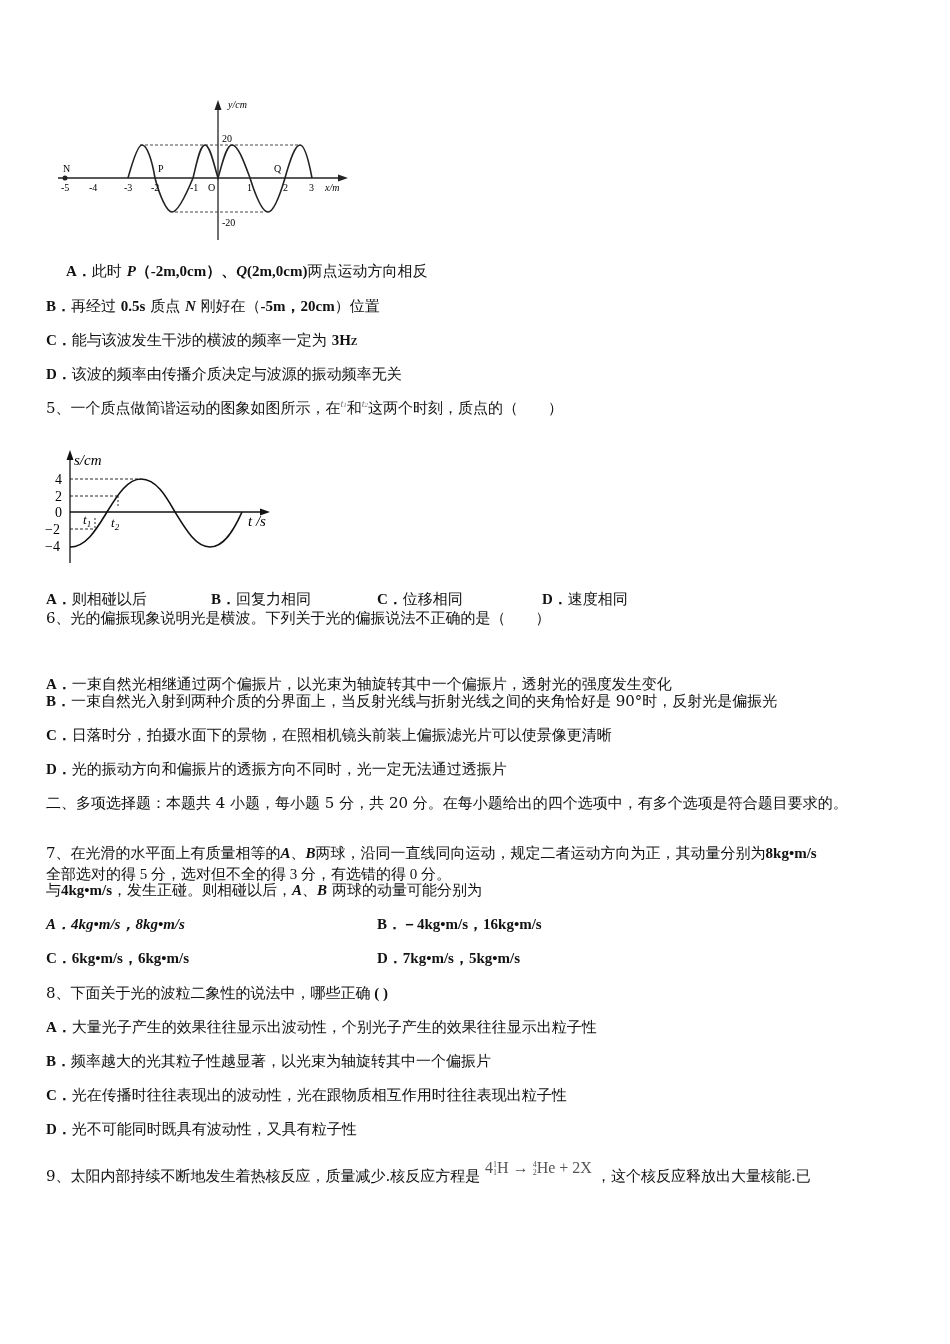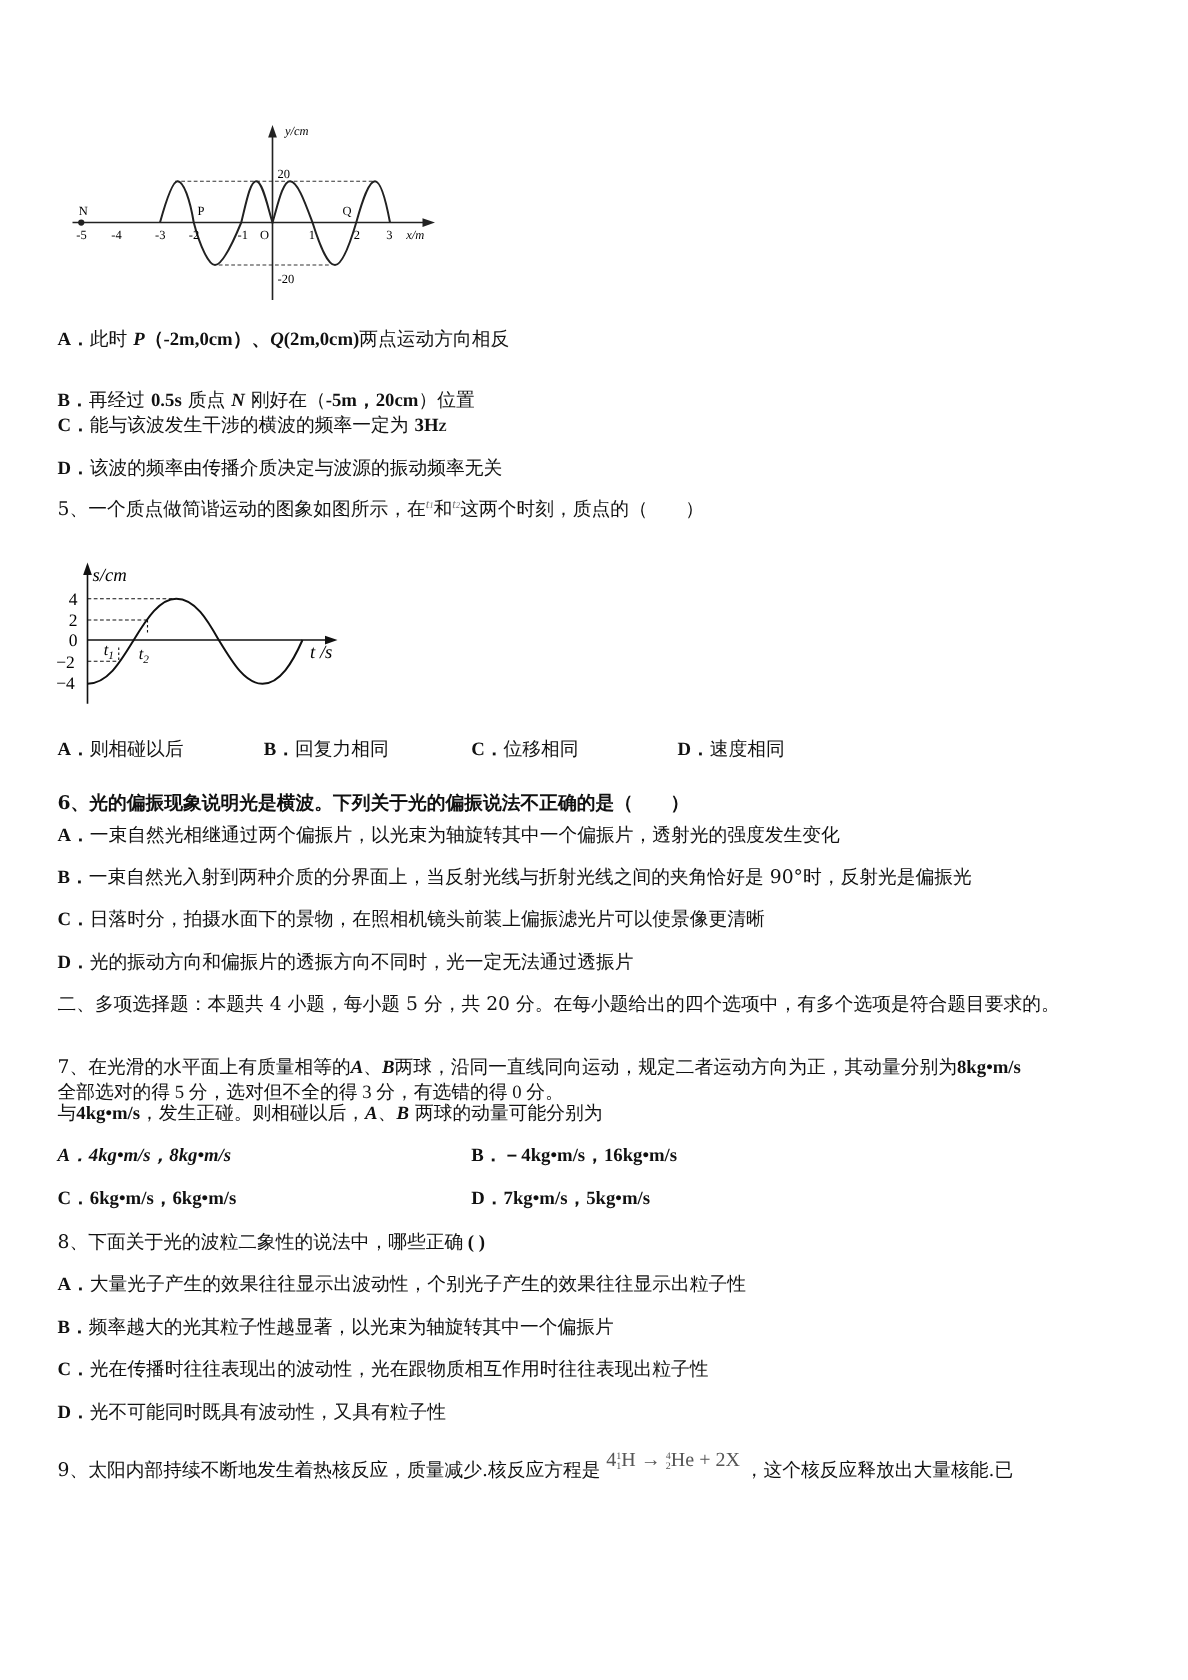--- a/index.html
+++ b/index.html
@@ -41,24 +41,24 @@
   <text x="190" y="191" font-size="10">-1</text>
   <text x="208" y="191" font-size="10">O</text>
   <text x="247" y="191" font-size="10">1</text>
   <text x="283" y="191" font-size="10">2</text>
   <text x="309" y="191" font-size="10">3</text>
   <text x="63" y="172" font-size="10">N</text>
   <text x="158" y="172" font-size="10">P</text>
   <text x="274" y="172" font-size="10">Q</text>
 </svg>
 
-<div class="line" style="top:261px;">
+<div class="line" style="top:261px;margin-left:20px;">
   <span class="opt-label">A．</span><span>此时 </span><span class="i">P</span><span class="b">（-2m,0cm）、</span><span class="i">Q</span><span class="b">(2m,0cm)</span><span>两点运动方向相反</span>
 </div>
-<div class="line" style="top:310px;">
+<div class="line" style="top:296px;">
   <span class="opt-label">B．</span><span>再经过 </span><span class="b">0.5s</span><span> 质点 </span><span class="i">N</span><span> 刚好在（</span><span class="b">-5m，20cm</span><span>）位置</span>
 </div>
 <div class="line" style="top:330px;">
   <span class="opt-label">C．</span><span>能与该波发生干涉的横波的频率一定为 </span><span class="b">3H</span><span class="b" style="font-size:10px;">Z</span>
 </div>
 <div class="line" style="top:364px;">
   <span class="opt-label">D．</span><span>该波的频率由传播介质决定与波源的振动频率无关</span>
 </div>
 
 <div class="line" style="top:394px;">
@@ -89,22 +89,22 @@
   <text x="111" y="527" font-size="13" font-style="italic">t<tspan font-size="9" dy="3">2</tspan></text>
 </svg>
 
 <div class="line" style="top:589px;">
   <span style="position:absolute;left:0;"><span class="opt-label">A．</span><span>则相碰以后</span></span>
   <span style="position:absolute;left:165px;"><span class="opt-label">B．</span><span>回复力相同</span></span>
   <span style="position:absolute;left:331px;"><span class="opt-label">C．</span><span>位移相同</span></span>
   <span style="position:absolute;left:496px;"><span class="opt-label">D．</span><span>速度相同</span></span>
 </div>
 
-<div class="line" style="top:632px;font-weight:bold;">6、光的偏振现象说明光是横波。下列关于光的偏振说法不正确的是（　　）</div>
-<div class="line" style="top:658px;"><span class="opt-label">A．</span><span>一束自然光相继通过两个偏振片，以光束为轴旋转其中一个偏振片，透射光的强度发生变化</span></div>
+<div class="line" style="top:608px;">6、光的偏振现象说明光是横波。下列关于光的偏振说法不正确的是（　　）</div>
+<div class="line" style="top:674px;"><span class="opt-label">A．</span><span>一束自然光相继通过两个偏振片，以光束为轴旋转其中一个偏振片，透射光的强度发生变化</span></div>
 <div class="line" style="top:691px;"><span class="opt-label">B．</span><span>一束自然光入射到两种介质的分界面上，当反射光线与折射光线之间的夹角恰好是 90°时，反射光是偏振光</span></div>
 <div class="line" style="top:725px;"><span class="opt-label">C．</span><span>日落时分，拍摄水面下的景物，在照相机镜头前装上偏振滤光片可以使景像更清晰</span></div>
 <div class="line" style="top:759px;"><span class="opt-label">D．</span><span>光的振动方向和偏振片的透振方向不同时，光一定无法通过透振片</span></div>
 
 <div class="line" style="top:793px;">二、多项选择题：本题共 4 小题，每小题 5 分，共 20 分。在每小题给出的四个选项中，有多个选项是符合题目要求的。</div>
 <div class="line" style="top:864px;font-family:Liberation Serif, serif;">全部选对的得 5 分，选对但不全的得 3 分，有选错的得 0 分。</div>
 
 <div class="line" style="top:843px;">
   <span>7、在光滑的水平面上有质量相等的</span><span class="i">A</span><span>、</span><span class="i">B</span><span>两球，沿同一直线同向运动，规定二者运动方向为正，其动量分别为</span><span class="b">8kg•m/s</span>
 </div>

